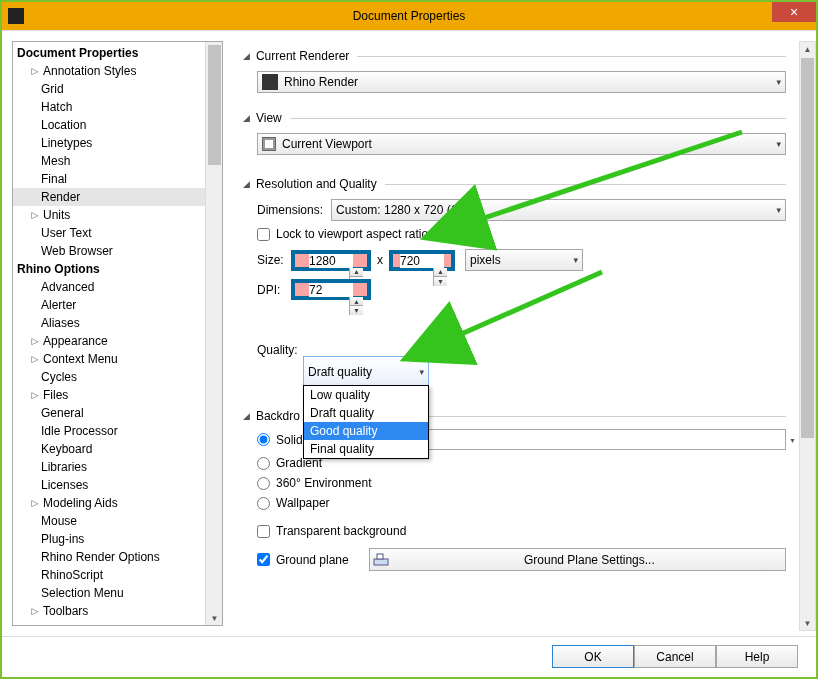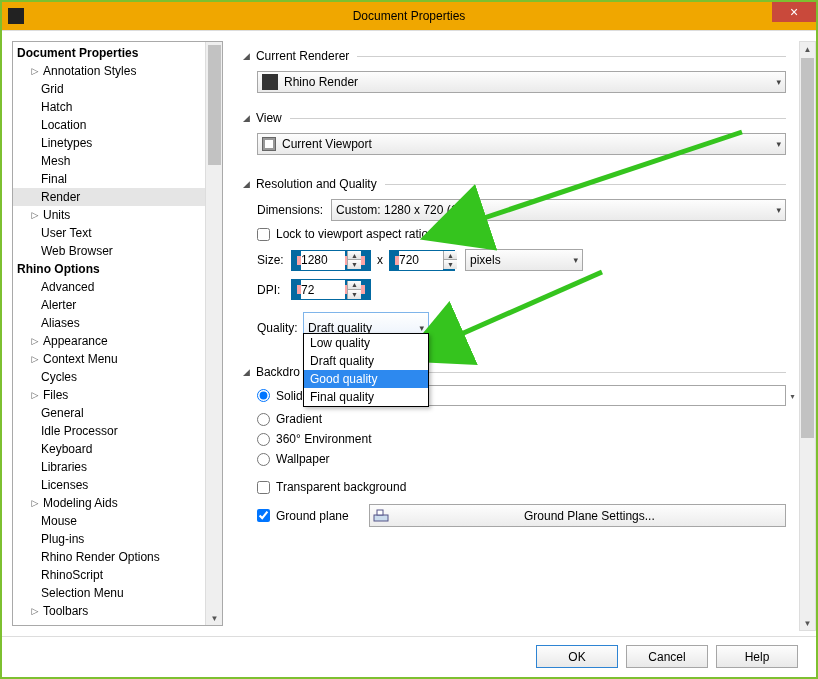--- a/index.html
+++ b/index.html
@@ -39,48 +39,48 @@
   .combo { flex:1; height:22px; border:1px solid #a6a6a6; background:linear-gradient(#fdfdfd,#eaeaea); display:flex; align-items:center; padding:4px 4px; position:relative;}
   .combo .cicon { width:16px;height:16px; margin-right:6px; display:inline-block;}
   .combo .cicon.render { background:#333; }
   .combo .cicon.view { background:#fff; border:1px solid #666; box-shadow:inset 0 0 0 2px #999; width:14px; height:14px;}
   .combo .caret-dn { margin-left:auto; font-size:9px; color:#444; }
   .combo.small { flex:none; }
 
   .lbl { margin-right:6px; min-width:68px; }
   .lbl.narrow { min-width:28px; }
 
-  input.txt, .spinner { height:21px; border:6px solid #0369a1; padding:0 4px; background:#fca5a5; }
+  input.txt, .spinner { height:21px; border:4px solid #0369a1; padding:0 4px; background:#fca5a5;flex-direction:column; }
   .spinner { display:flex; align-items:center; }
   .spinner input { border:none; outline:none; width:44px; height:19px; font-size:12px;}
   .spinbtns { display:flex; flex-direction:column; margin-left:auto; }
   .spinbtns span { width:14px; height:9px; border-left:1px solid #a6a6a6; background:linear-gradient(#fdfdfd,#e3e3e3); display:flex;align-items:center;justify-content:center;font-size:7px;color:#444;}
   .spinbtns span:first-child{border-bottom:1px solid #a6a6a6;}
 
   .chk { display:flex; align-items:center; margin:6px 0 6px 14px;}
   .chk input { margin-right:6px; width:13px; height:13px;}
 
-  .quality-select { width:126px; height:31px; border:1px solid #7eb4ea; background:linear-gradient(#fff,#e8f0fb); display:flex; align-items:center; padding:0 4px; position:relative;}
+  .quality-select { width:126px; height:31px; border:1px solid #7eb4ea; background:linear-gradient(#fff,#e8f0fb); display:flex; align-items:center; padding:0 4px; position:relative;margin-top:44px;}
   .quality-select .caret-dn { margin-left:auto; font-size:9px; color:#444;}
-  .dropdown-list { position:absolute; top:20px; left:-1px; width:126px; border:1px solid #000; background:#fff; z-index:10; box-shadow:2px 2px 4px rgba(0,0,0,.25);}
+  .dropdown-list { position:absolute; top:28px; left:-1px; width:126px; border:1px solid #000; background:#fff; z-index:10; box-shadow:2px 2px 4px rgba(0,0,0,.25);}
   .dropdown-list .opt { padding:2px 6px; }
   .dropdown-list .opt.hl { background:#2d89ef; color:#fff;}
 
   .radio-row { display:flex; align-items:center; margin:6px 0 6px 14px;}
   .radio-row input { margin-right:6px; }
 
   .solid-swatch { flex:1; height:21px; border:1px solid #a6a6a6; margin-left:6px; background:#fff; position:relative;}
   .solid-swatch .dd { position:absolute; right:-15px; top:0; width:15px; height:21px; display:flex;align-items:center;justify-content:center; font-size:8px; color:#555;}
 
   .gp-row { display:flex; align-items:center; margin:10px 0 6px 14px;}
   .gp-row .btn { flex:1; height:23px; margin-left:20px; border:1px solid #a6a6a6; background:linear-gradient(#fdfdfd,#ececec); display:flex; align-items:center; }
   .gp-row .btn .gicon { width:24px; display:flex; align-items:center; justify-content:center; }
   .gp-row .btn .glbl { flex:1; text-align:center; }
 
-  .footer { height:40px; border-top:1px solid #ddd; display:flex; align-items:center; justify-content:flex-end; padding:0 18px; gap:8px;}
+  .footer { height:40px; border-top:1px solid #ddd; display:flex; align-items:center; justify-content:flex-end; padding:0 18px; }
   .footer button { width:82px; height:23px; border:1px solid #a6a6a6; background:linear-gradient(#fdfdfd,#e9e9e9); font-size:12px;}
   .footer button.primary { border:1px solid #2e84d3; }
 
   
   svg.arrows { position:absolute; left:0; top:0; pointer-events:none; }
 </style>
 </head>
 <body>
 
 <div class="titlebar">

